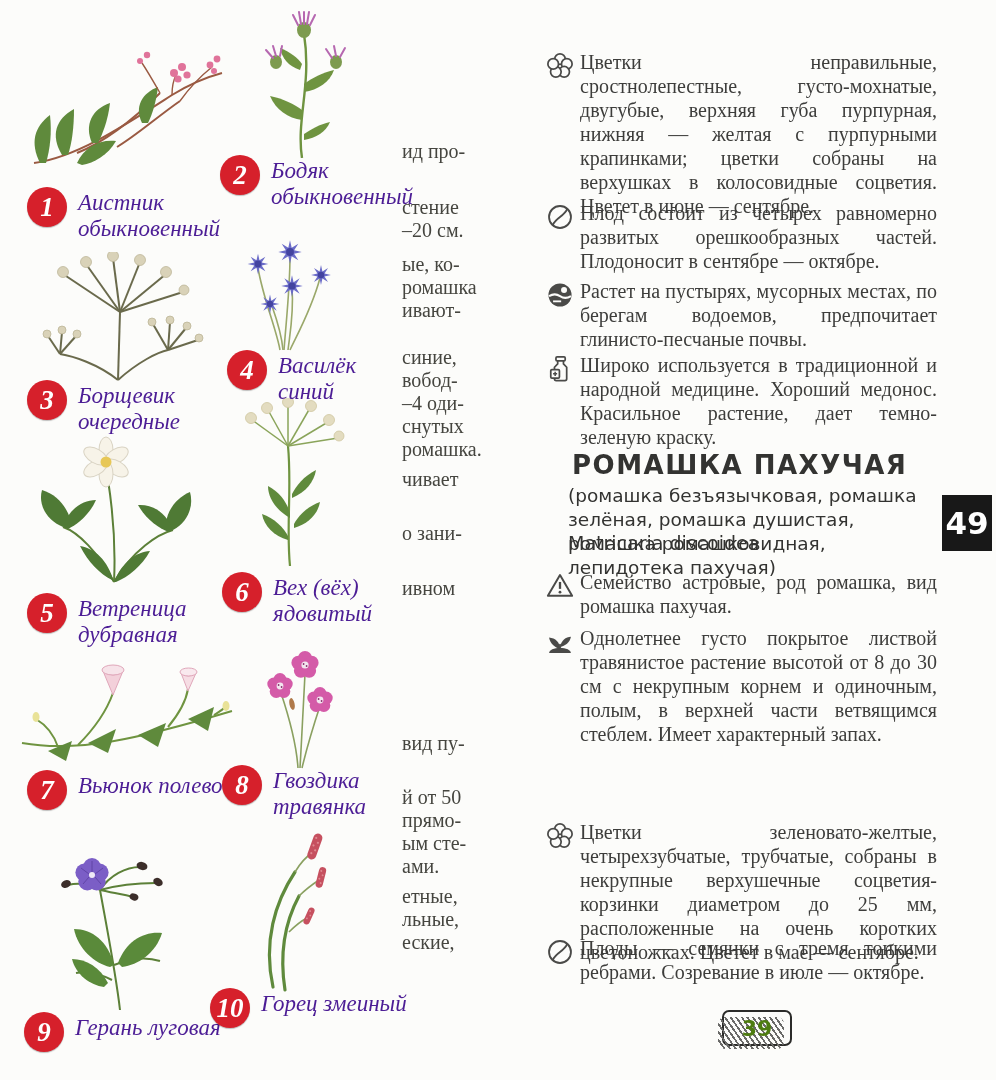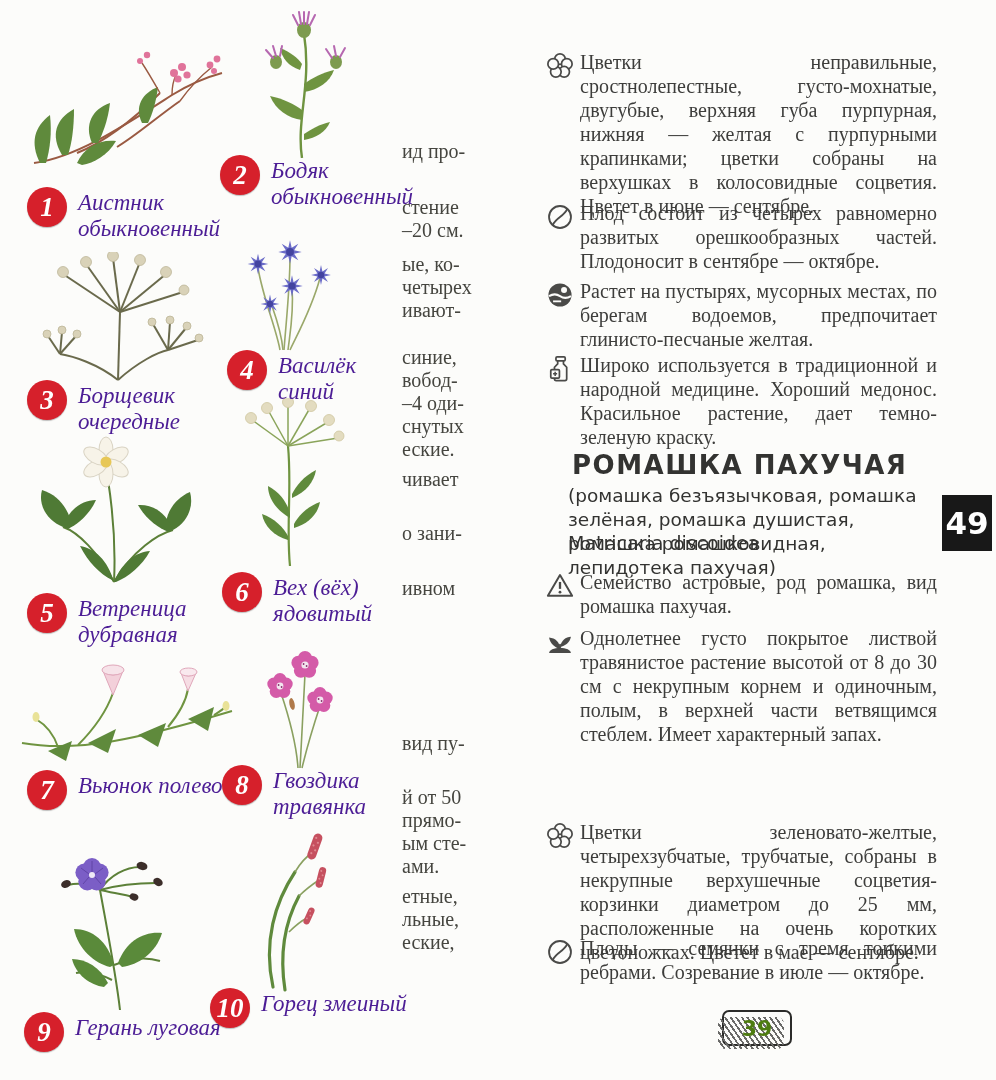--- a/index.html
+++ b/index.html
@@ -438,27 +438,27 @@
   </div>
   <div class="plant-label" style="left:210px;top:988px;width:230px">
     <span class="num-badge">10</span>
     <span class="plant-name">Горец змеиный</span>
   </div>
 
   <span class="mid-frag" style="top:140px">ид про-</span>
   <span class="mid-frag" style="top:196px">стение</span>
   <span class="mid-frag" style="top:219px">–20 см.</span>
   <span class="mid-frag" style="top:253px">ые, ко-</span>
-  <span class="mid-frag" style="top:276px">четырех</span>
+  <span class="mid-frag" style="top:276px">ромашка</span>
   <span class="mid-frag" style="top:299px">ивают-</span>
   <span class="mid-frag" style="top:346px">синие,</span>
   <span class="mid-frag" style="top:369px">вобод-</span>
   <span class="mid-frag" style="top:392px">–4 оди-</span>
   <span class="mid-frag" style="top:415px">снутых</span>
-  <span class="mid-frag" style="top:438px">еские.</span>
+  <span class="mid-frag" style="top:438px">ромашка.</span>
   <span class="mid-frag" style="top:468px">чивает</span>
   <span class="mid-frag" style="top:522px">о зани-</span>
   <span class="mid-frag" style="top:577px">ивном</span>
   <span class="mid-frag" style="top:732px">вид пу-</span>
   <span class="mid-frag" style="top:786px">й от 50</span>
   <span class="mid-frag" style="top:809px">прямо-</span>
   <span class="mid-frag" style="top:832px">ым сте-</span>
   <span class="mid-frag" style="top:855px">ами.</span>
   <span class="mid-frag" style="top:885px">етные,</span>
   <span class="mid-frag" style="top:908px">льные,</span>
@@ -491,21 +491,21 @@
 
   <div class="para" style="top:279px">
     <span class="picon">
       <svg viewBox="0 0 26 26">
           <circle cx="13" cy="13" r="10" fill="#4a4a48"></circle>
           <path d="M3.5,14 q5,-3 9.5,0 t9.5,0" stroke="#fcfcfa" stroke-width="1.8" fill="none"></path>
           <circle cx="16.5" cy="8.6" r="2.6" fill="#fcfcfa"></circle>
           <path d="M7,18.5 h7" stroke="#fcfcfa" stroke-width="1.6"></path>
         </svg>
     </span>
-    <p>Растет на пустырях, мусорных местах, по берегам водоемов, предпочитает глинисто-песчаные желтая.</p>
+    <p>Растет на пустырях, мусорных местах, по берегам водоемов, предпочитает глинисто-песчаные почвы.</p>
   </div>
 
   <div class="para" style="top:353px">
     <span class="picon">
       <svg viewBox="0 0 26 26" fill="none" stroke="#4a4a48" stroke-width="1.5">
         <rect x="9.5" y="2.5" width="8" height="3.4" rx="1"></rect>
         <path d="M11,6 v2.5 l-2.8,3 v10 a1.5,1.5 0 0 0 1.5,1.5 h7.6 a1.5,1.5 0 0 0 1.5,-1.5 v-10 l-2.8,-3 V6"></path>
         <rect x="5" y="13.5" width="7.5" height="7.5" rx="1" fill="#fcfcfa"></rect>
         <path d="M7,17.2 h3.5 M8.8,15.4 v3.6" stroke-width="1.3"></path>
       </svg>

